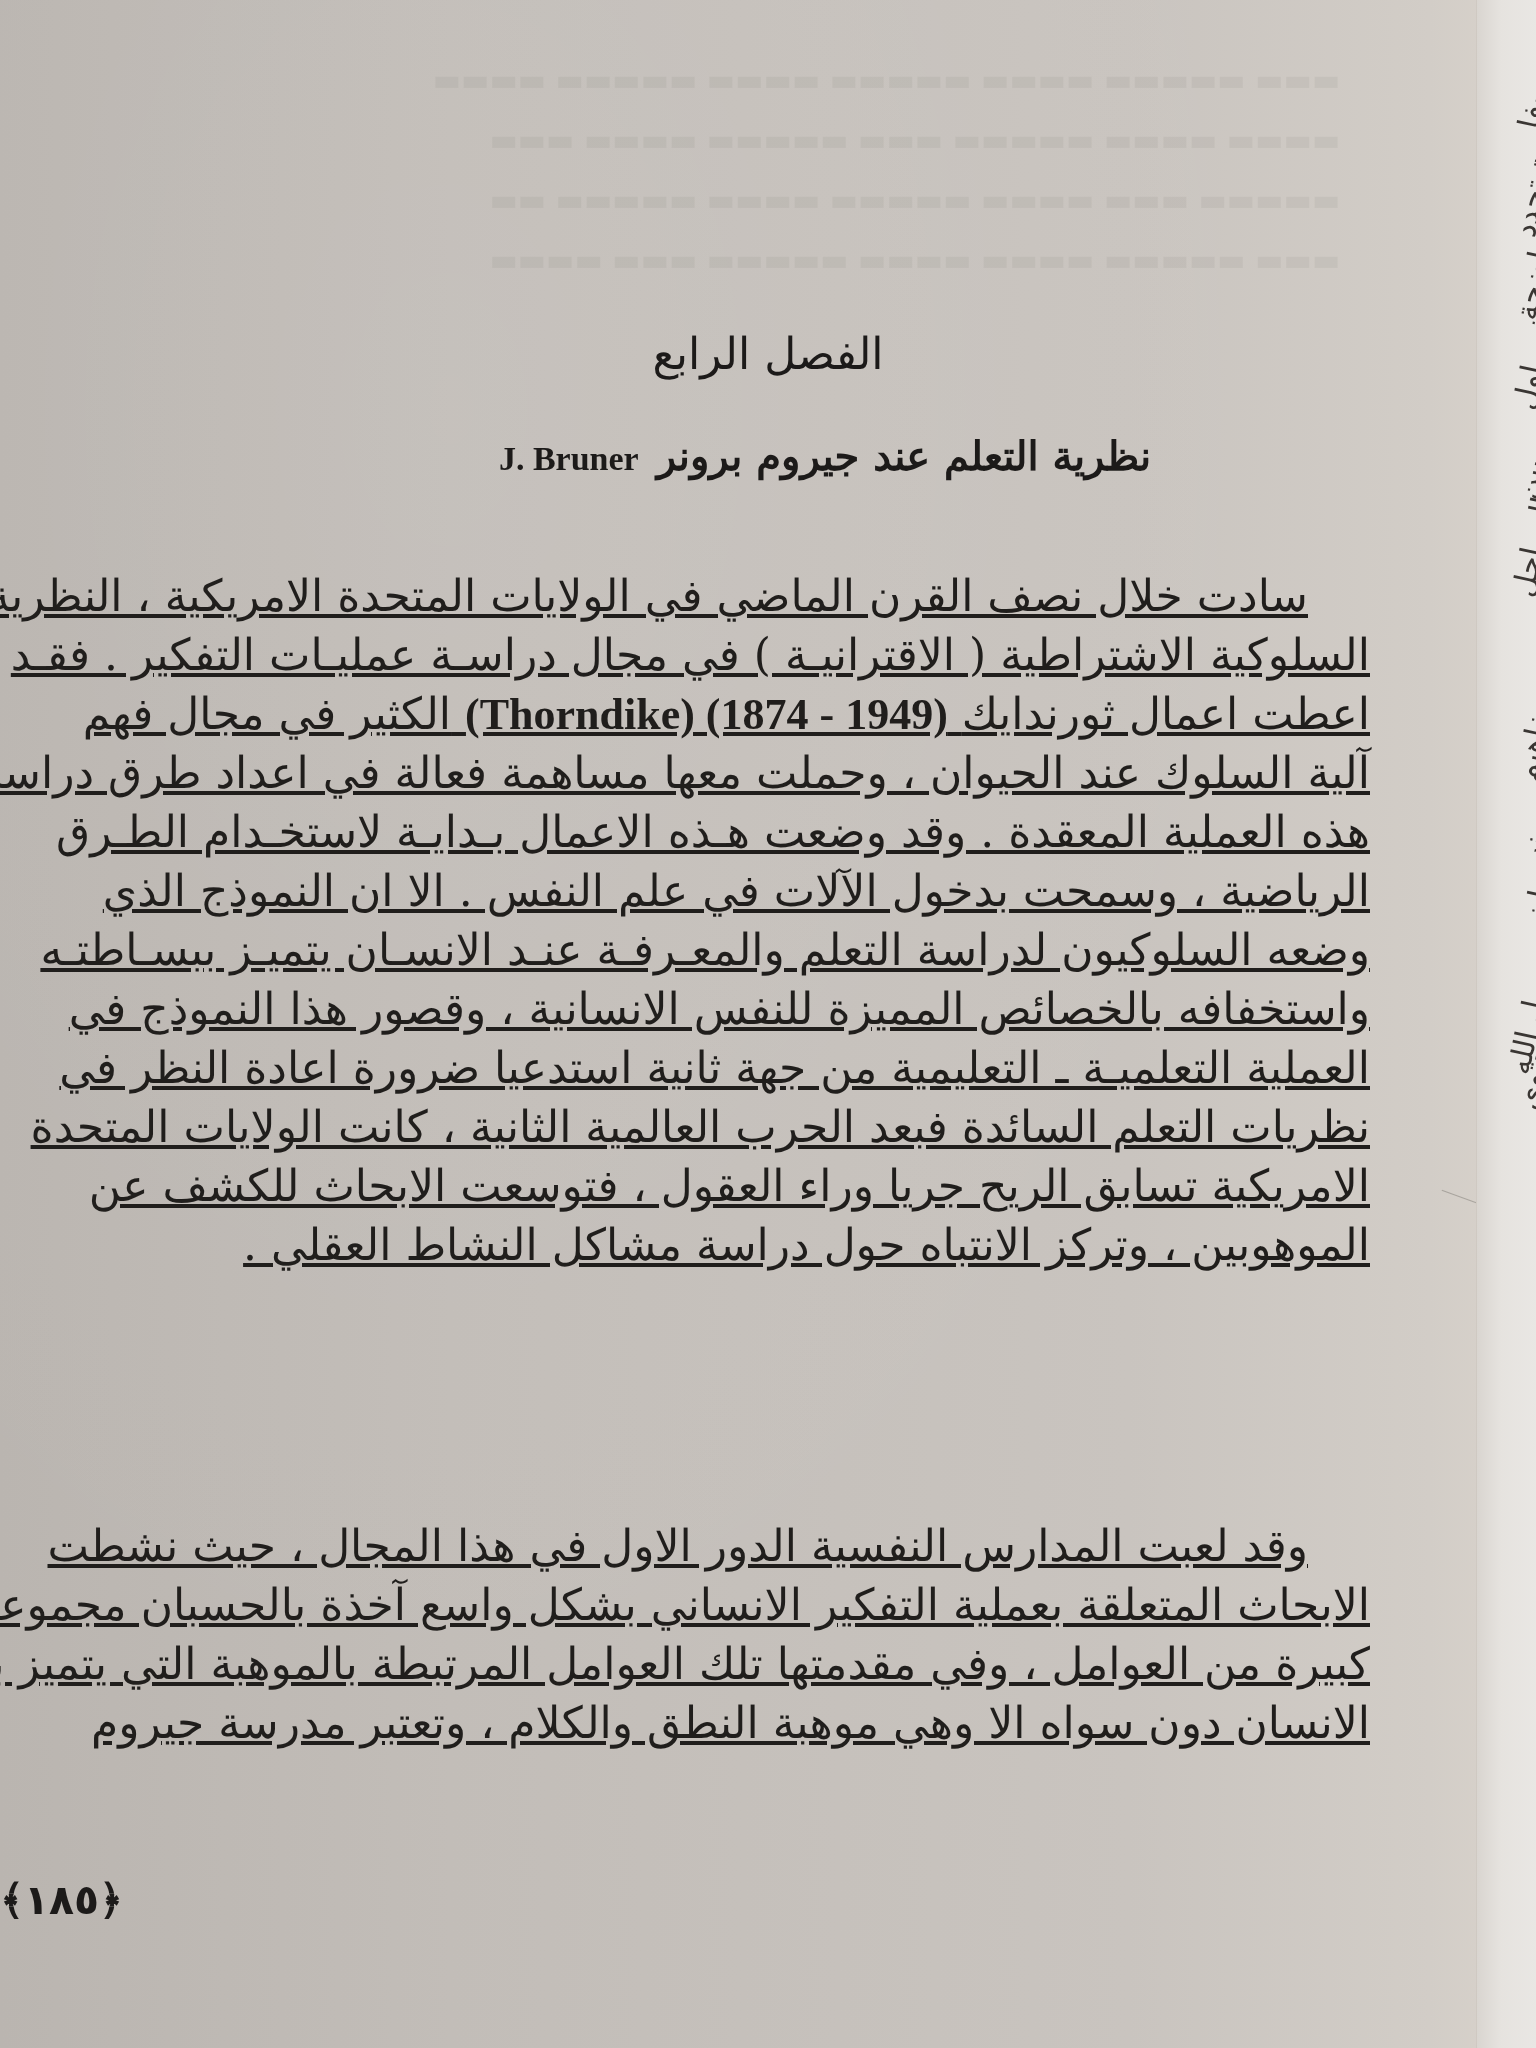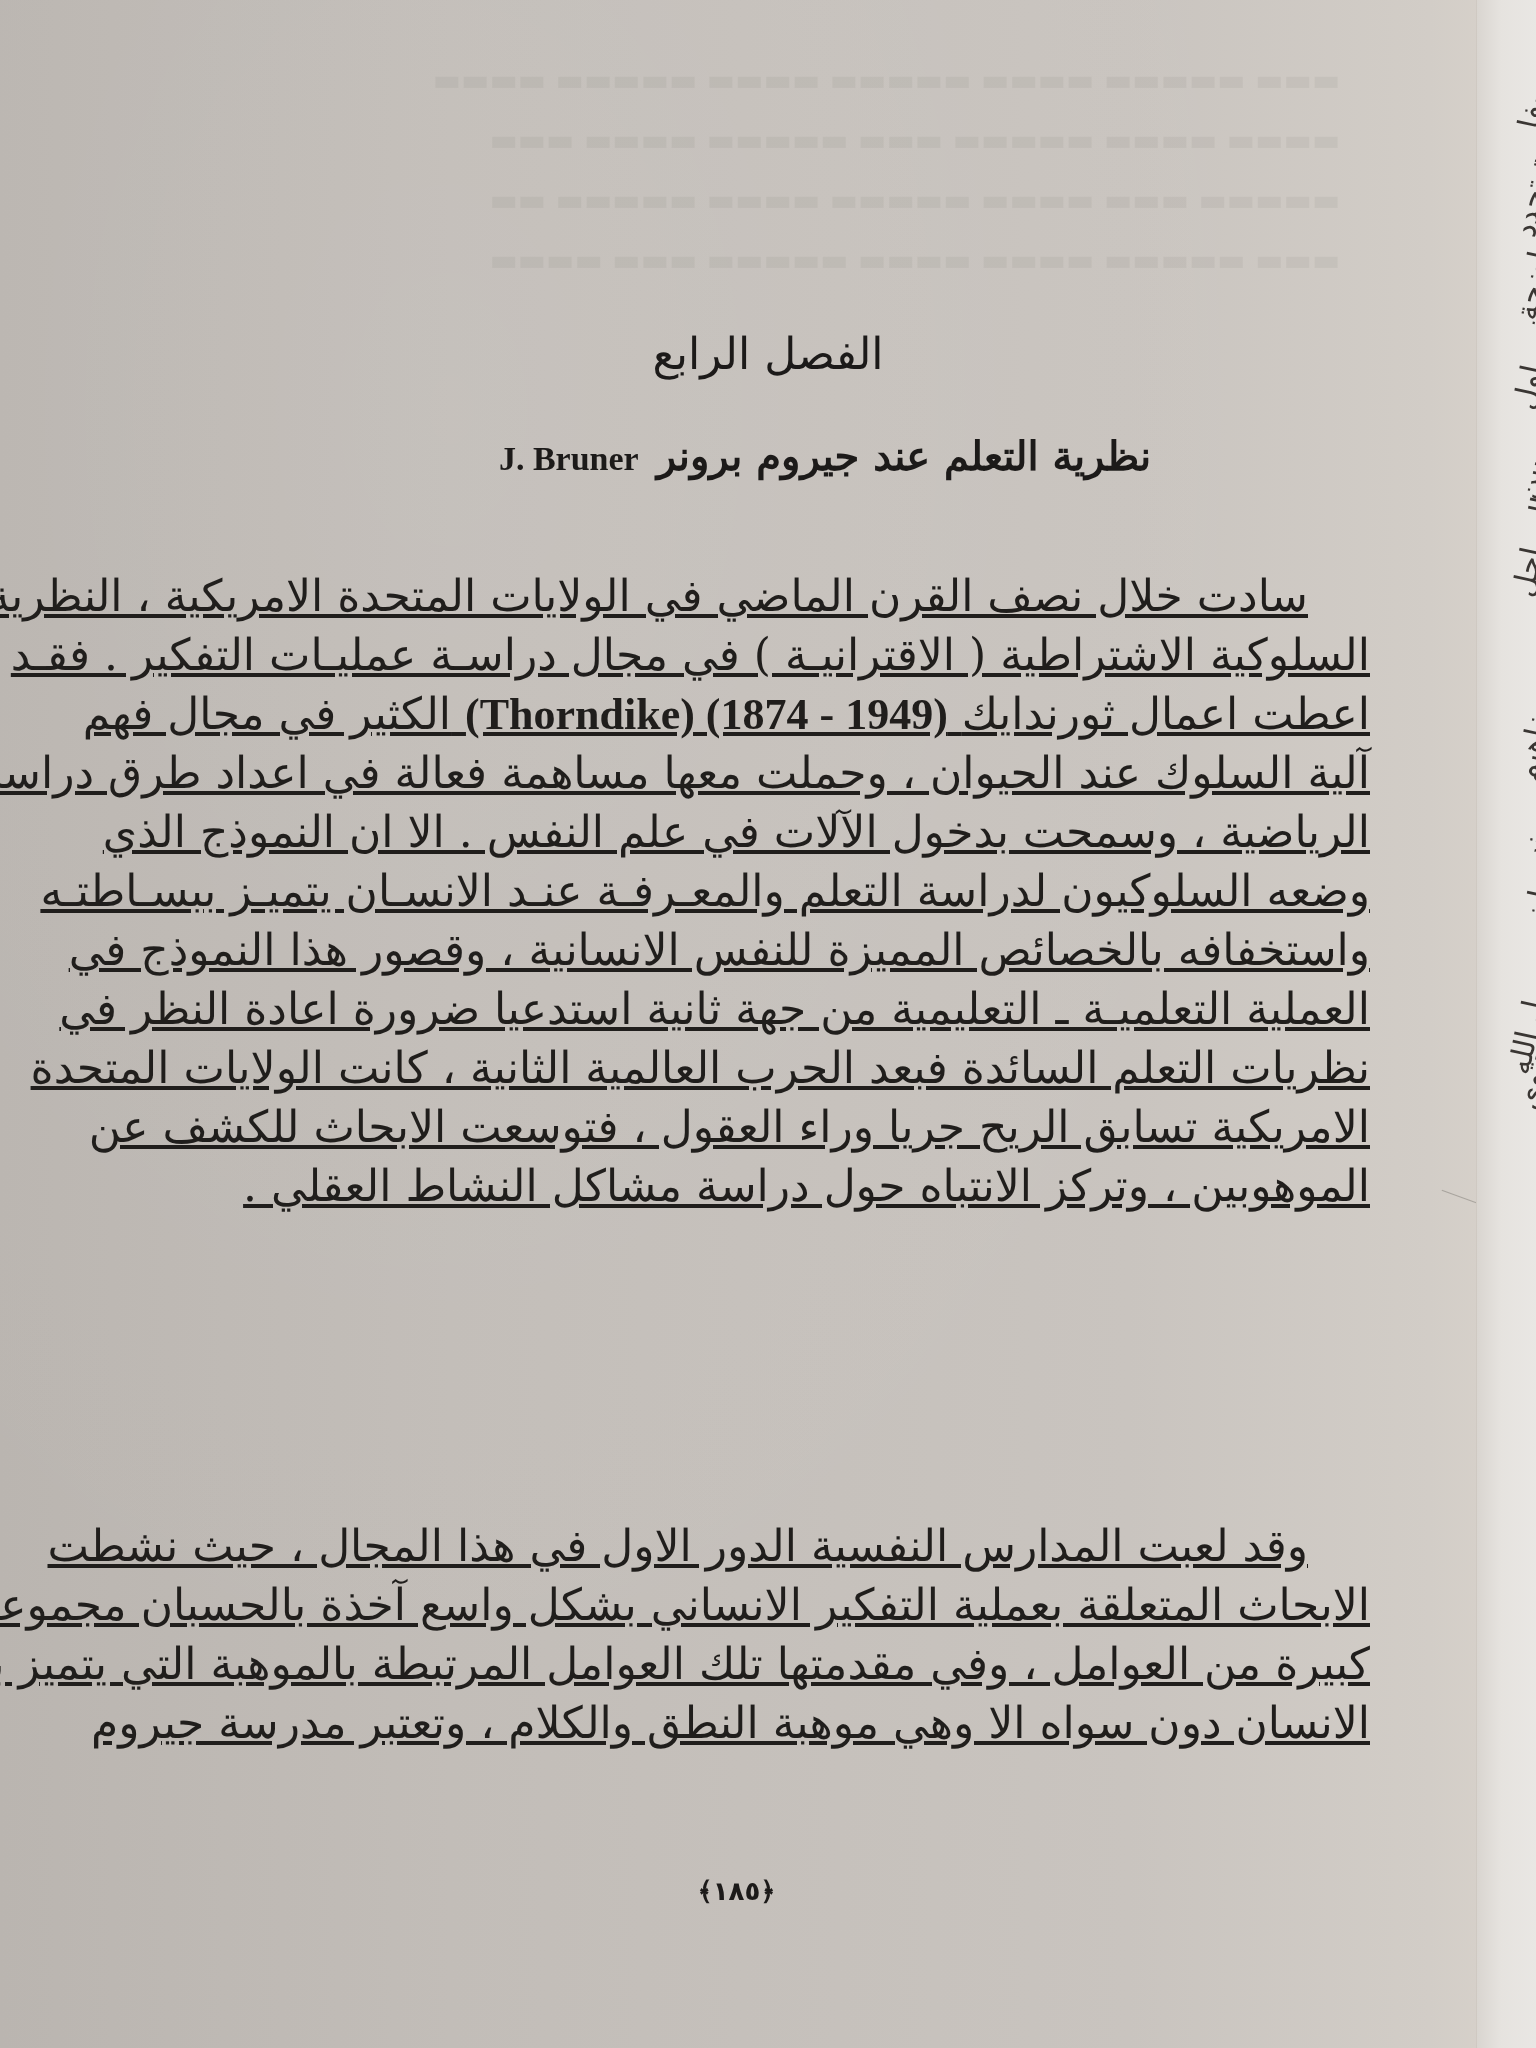--- a/index.html
+++ b/index.html
@@ -117,24 +117,24 @@
       direction: ltr;
       unicode-bidi: embed;
     }
     #para1 { top: 566px; }
     #para2 { top: 1516px; }
     .page-number {
       position: absolute;
       left: 0;
       width: 1473px;
       top: 1876px;
-      text-align: center;
+      text-align: left;
       font-family: "DejaVu Sans", sans-serif;
       font-weight: bold;
-      font-size: 26px;
+      font-size: 41px;
       color: #1c1a19;
       direction: rtl;
     }
     .crease {
       position: absolute;
       left: 1440px;
       top: 1200px;
       width: 60px;
       height: 1px;
       background: rgba(90,85,80,0.35);
@@ -157,20 +157,21 @@
 
     <div class="subtitle">
       <span>نظرية التعلم عند جيروم برونر</span><span class="latin">J. Bruner</span>
     </div>
 
     <div class="body-text" id="para1">
       <div class="line indent">سادت خلال نصف القرن الماضي في الولايات المتحدة الامريكية ، النظرية</div>
       <div class="line">السلوكية الاشتراطية ( الاقترانيـة ) في مجال دراسـة عمليـات التفكير . فقـد</div>
       <div class="line"><span>اعطت اعمال ثورندايك</span> <span class="latin">(Thorndike) (1874 - 1949)</span> <span>الكثير في مجال فهم</span></div>
       <div class="line">آلية السلوك عند الحيوان ، وحملت معها مساهمة فعالة في اعداد طرق دراسة</div>
+      <div class="line">هذه العملية المعقدة . وقد وضعت هـذه الاعمال بـدايـة لاستخـدام الطـرق</div>
       <div class="line">الرياضية ، وسمحت بدخول الآلات في علم النفس . الا ان النموذج الذي</div>
       <div class="line">وضعه السلوكيون لدراسة التعلم والمعـرفـة عنـد الانسـان يتميـز ببسـاطتـه</div>
       <div class="line">واستخفافه بالخصائص المميزة للنفس الانسانية ، وقصور هذا النموذج في</div>
       <div class="line">العملية التعلميـة ـ التعليمية من جهة ثانية استدعيا ضرورة اعادة النظر في</div>
       <div class="line">نظريات التعلم السائدة فبعد الحرب العالمية الثانية ، كانت الولايات المتحدة</div>
       <div class="line">الامريكية تسابق الريح جريا وراء العقول ، فتوسعت الابحاث للكشف عن</div>
       <div class="line last">الموهوبين ، وتركز الانتباه حول دراسة مشاكل النشاط العقلي .</div>
     </div>
 
     <div class="body-text" id="para2">

